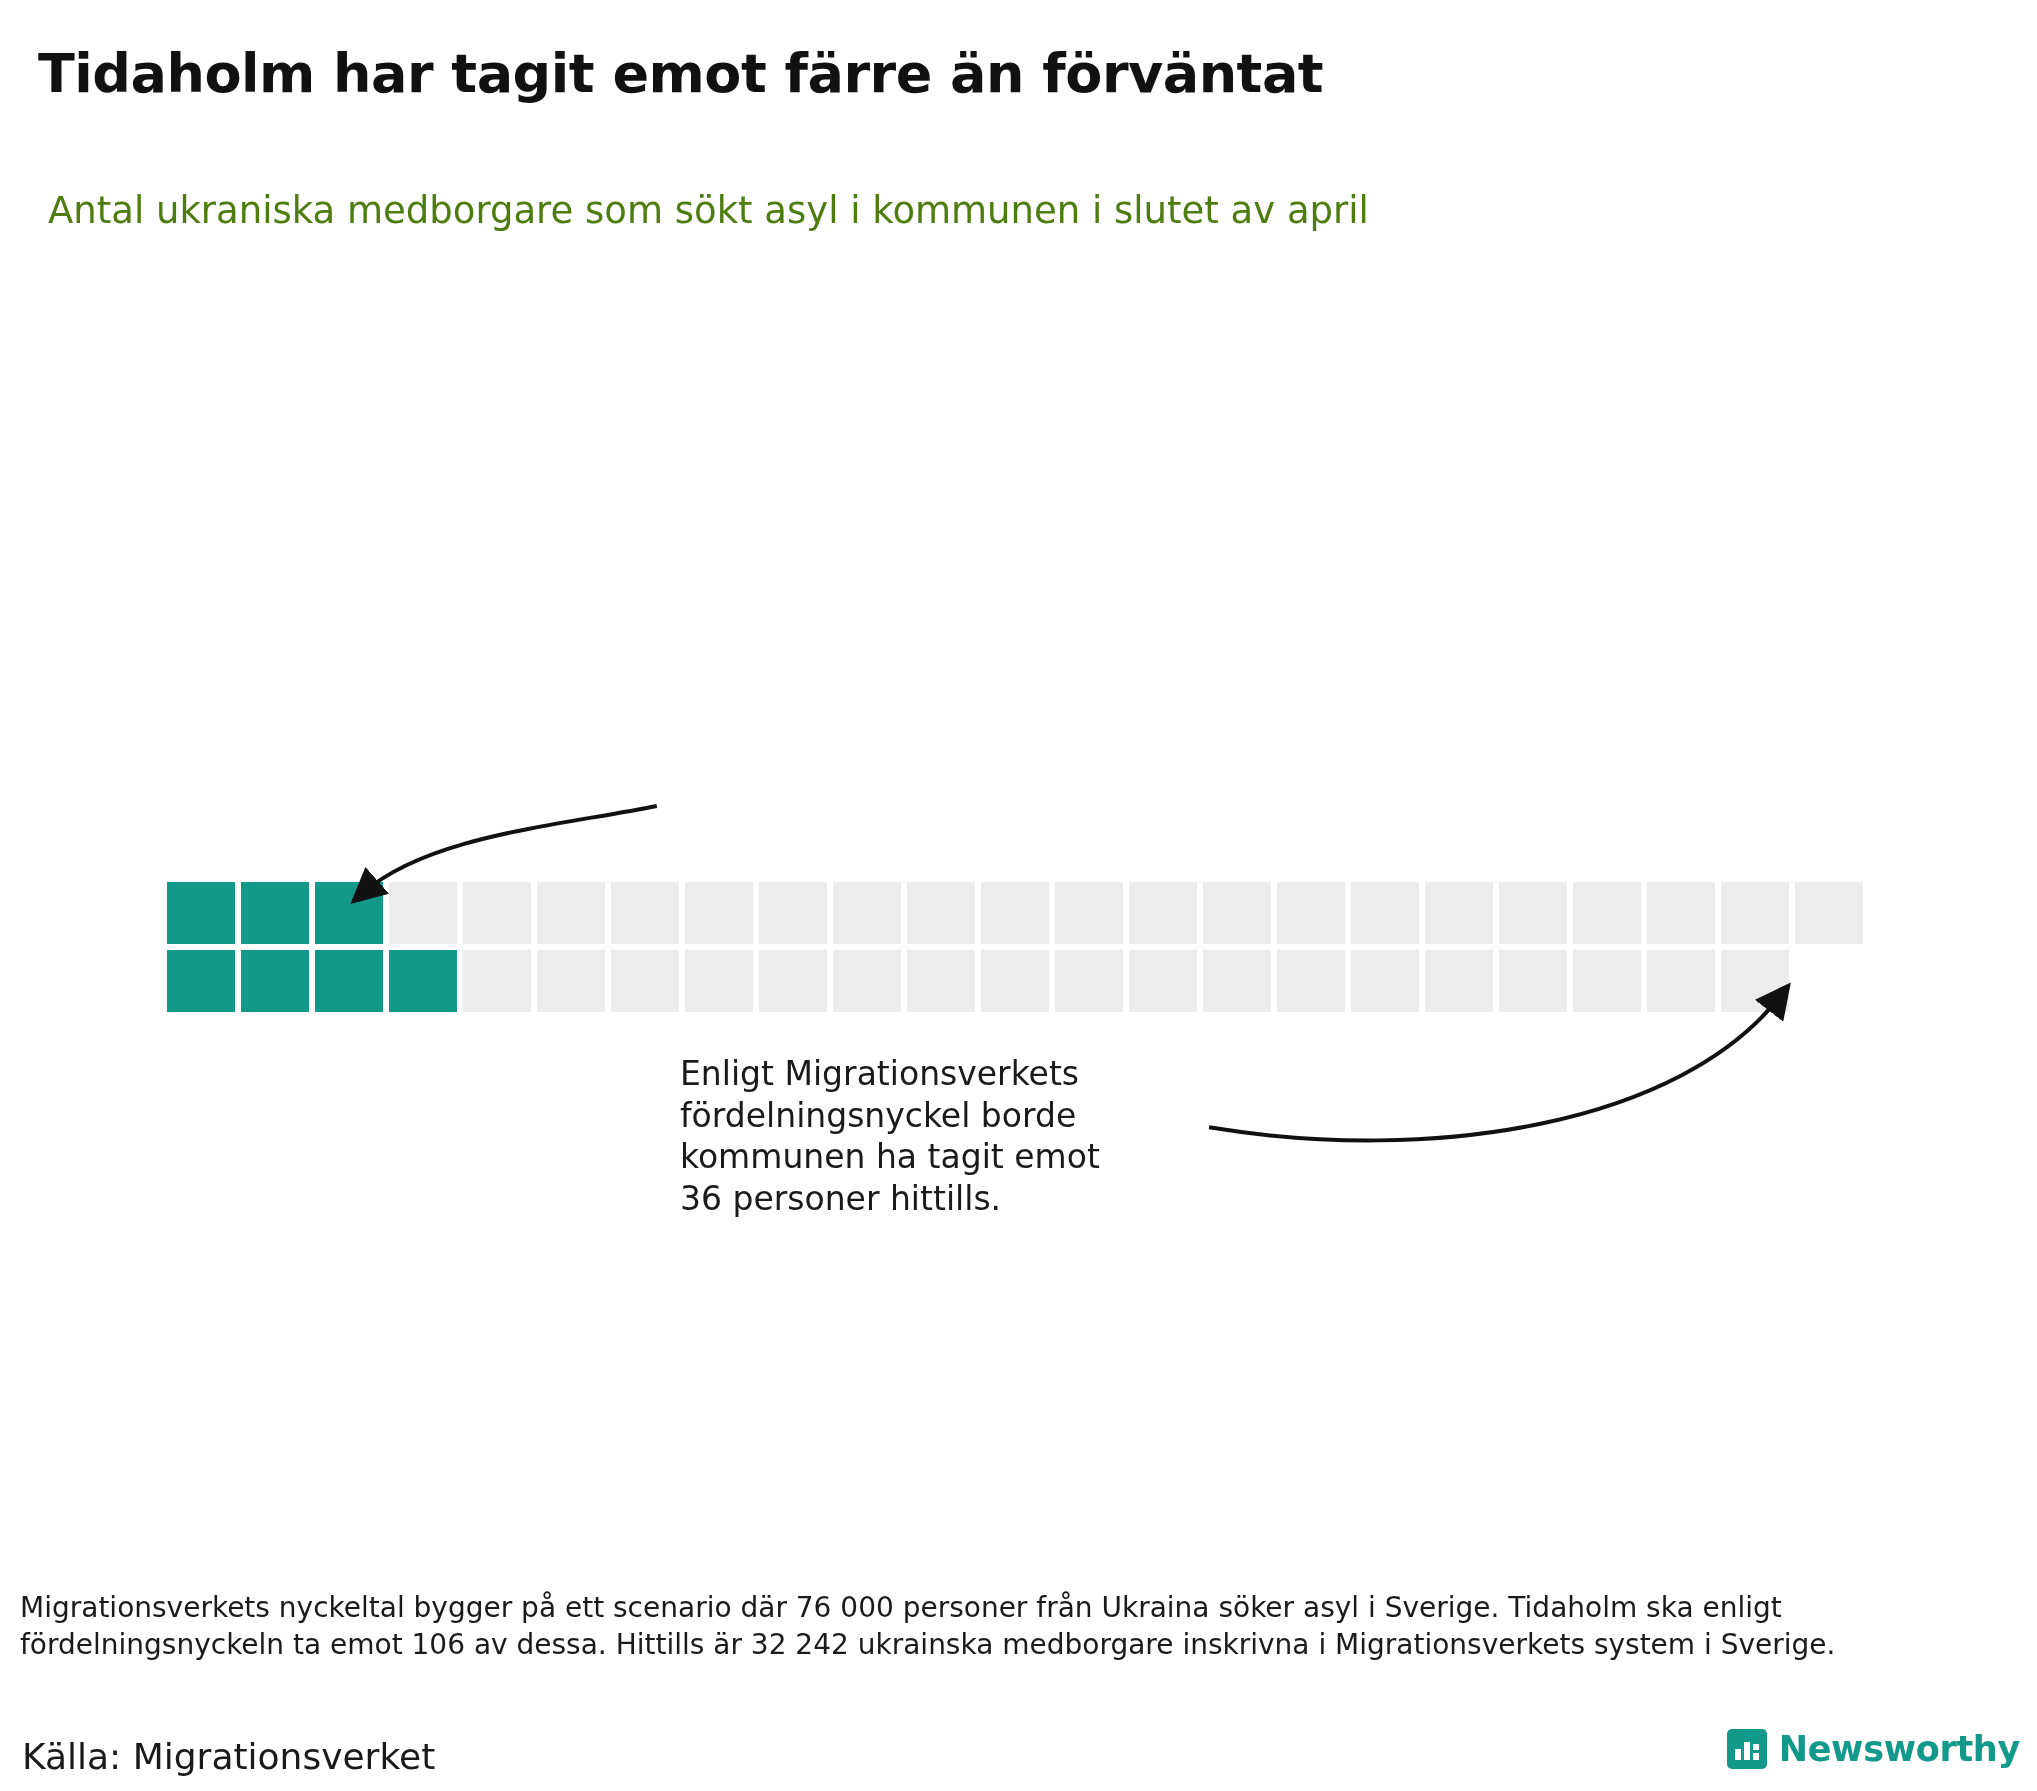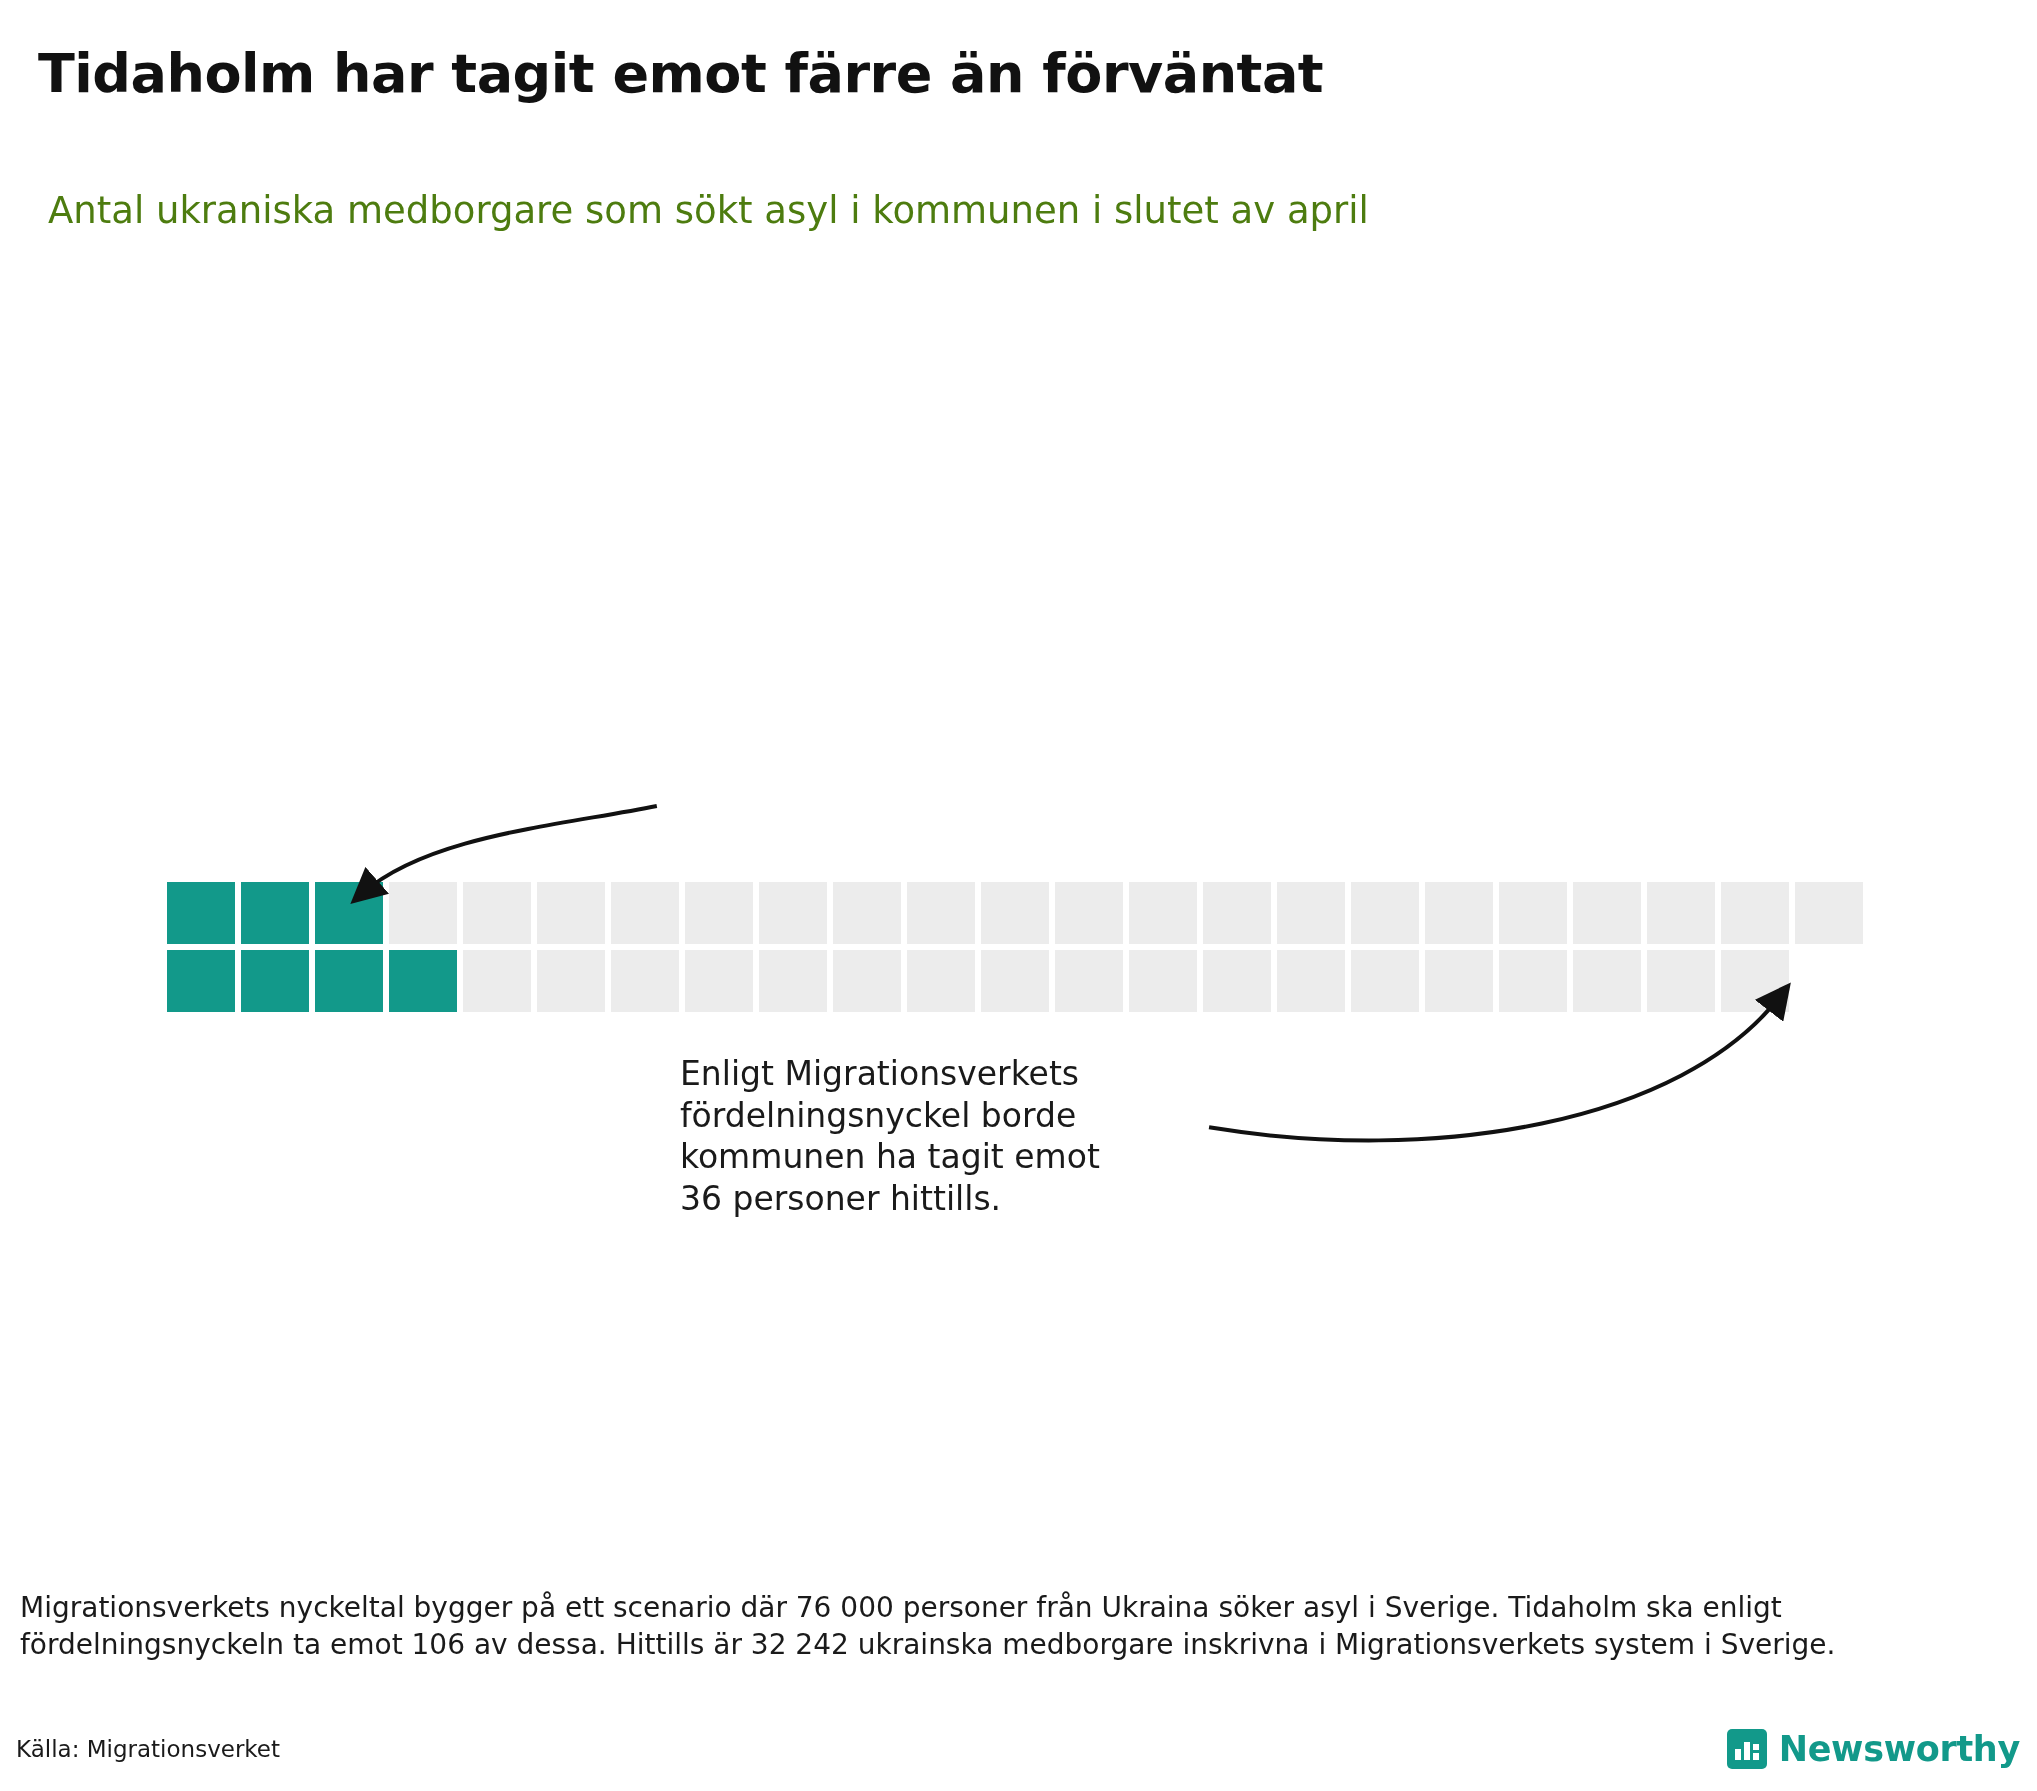--- a/index.html
+++ b/index.html
@@ -89,23 +89,23 @@
     position: absolute;
     left: 20px;
     top: 1590px;
     width: 1980px;
     font-size: 28px;
     line-height: 1.32;
     color: #1a1a1a;
   }
   .source {
     position: absolute;
-    left: 16px;
+    left: 22px;
     top: 1736px;
-    font-size: 23px;
+    font-size: 36px;
     color: #1a1a1a;
   }
   .brand {
     position: absolute;
     right: 18px;
     top: 1729px;
     display: flex;
     align-items: center;
     gap: 12px;
   }

